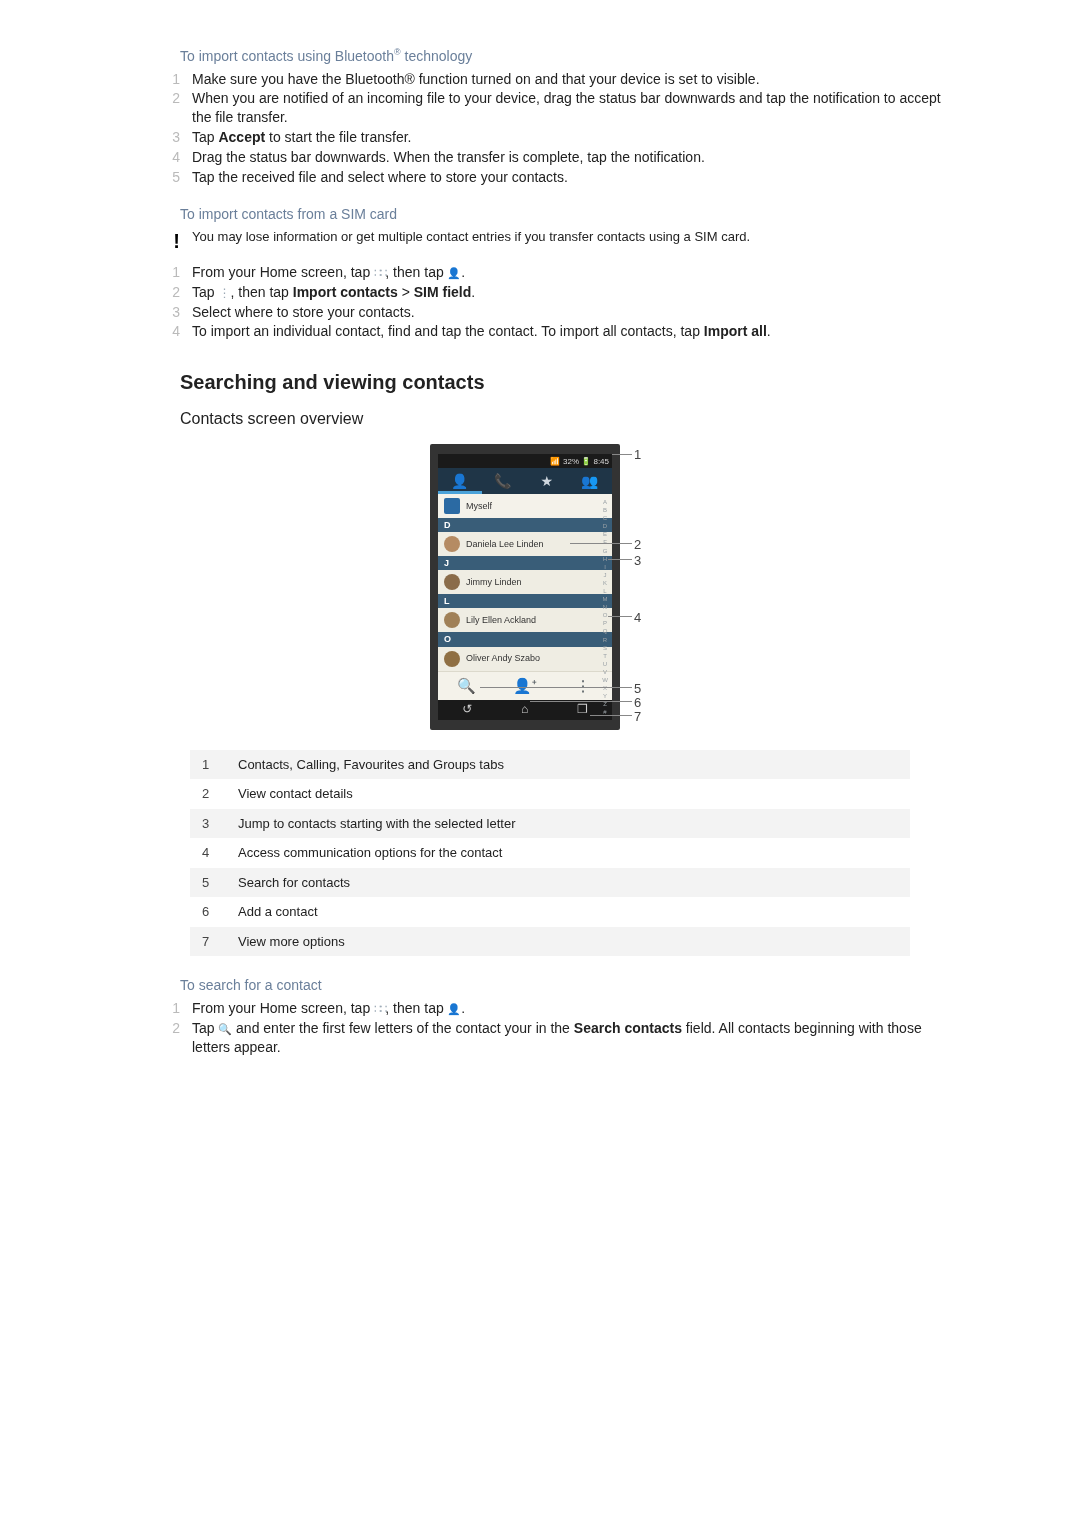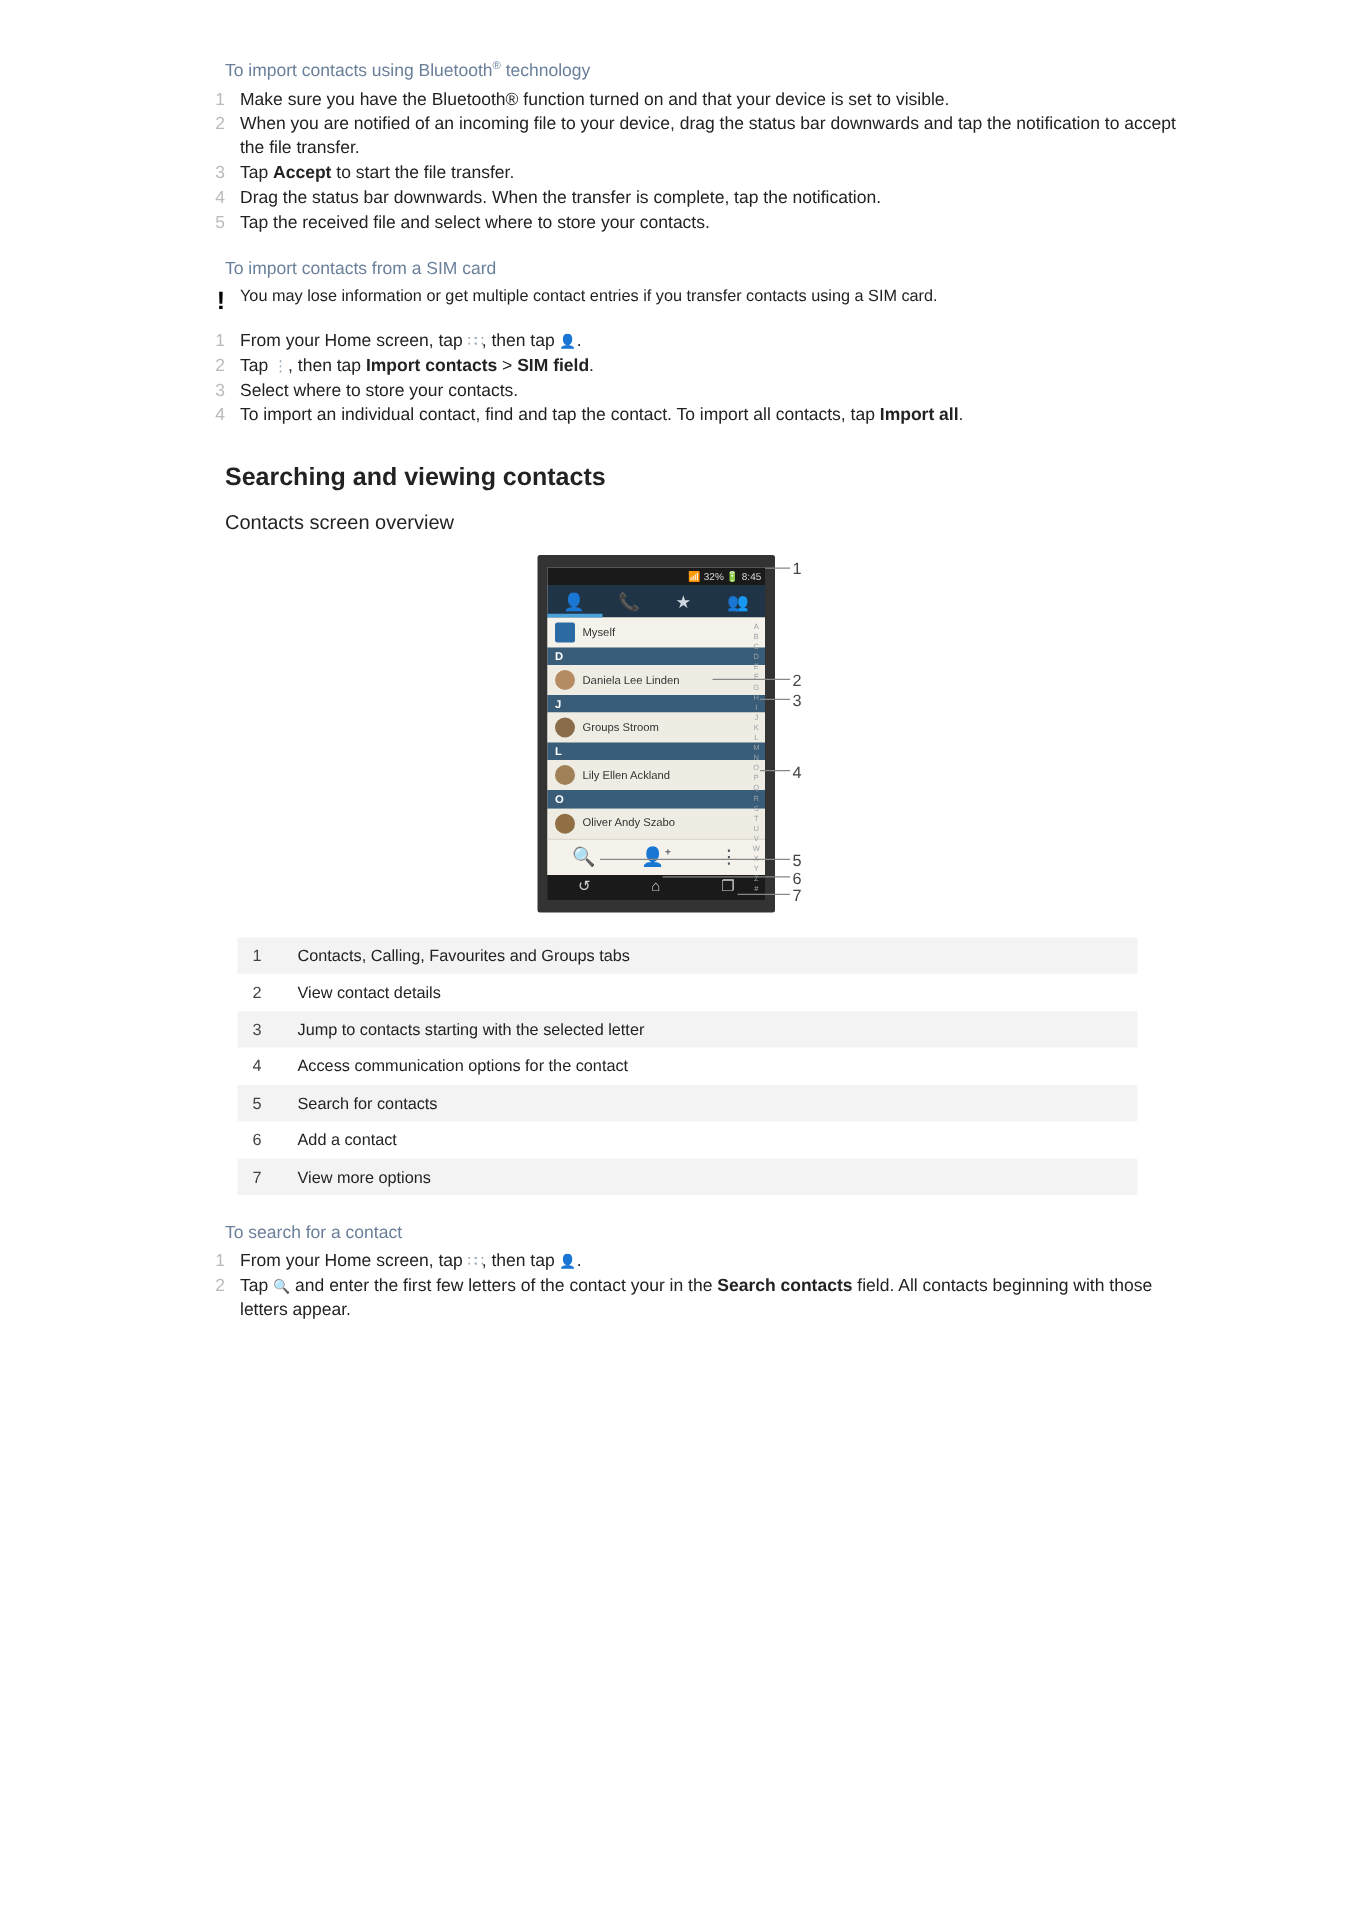--- a/index.html
+++ b/index.html
@@ -264,21 +264,21 @@
               <span>Myself</span>
             </div>
           <div class="letterbar">D</div>
           <div class="crow">
               <div class="avatar round"></div>
               <span>Daniela Lee Linden</span>
             </div>
           <div class="letterbar">J</div>
           <div class="crow">
               <div class="avatar round" style="background:#8a6c4a"></div>
-              <span>Groups Stroom</span>
+              <span>Jimmy Linden</span>
             </div>
           <div class="letterbar">L</div>
           <div class="crow">
               <div class="avatar round" style="background:#a08057"></div>
               <span>Lily Ellen Ackland</span>
             </div>
           <div class="letterbar">O</div>
           <div class="crow">
               <div class="avatar round" style="background:#8f6f43"></div>
               <span>Oliver Andy Szabo</span>

